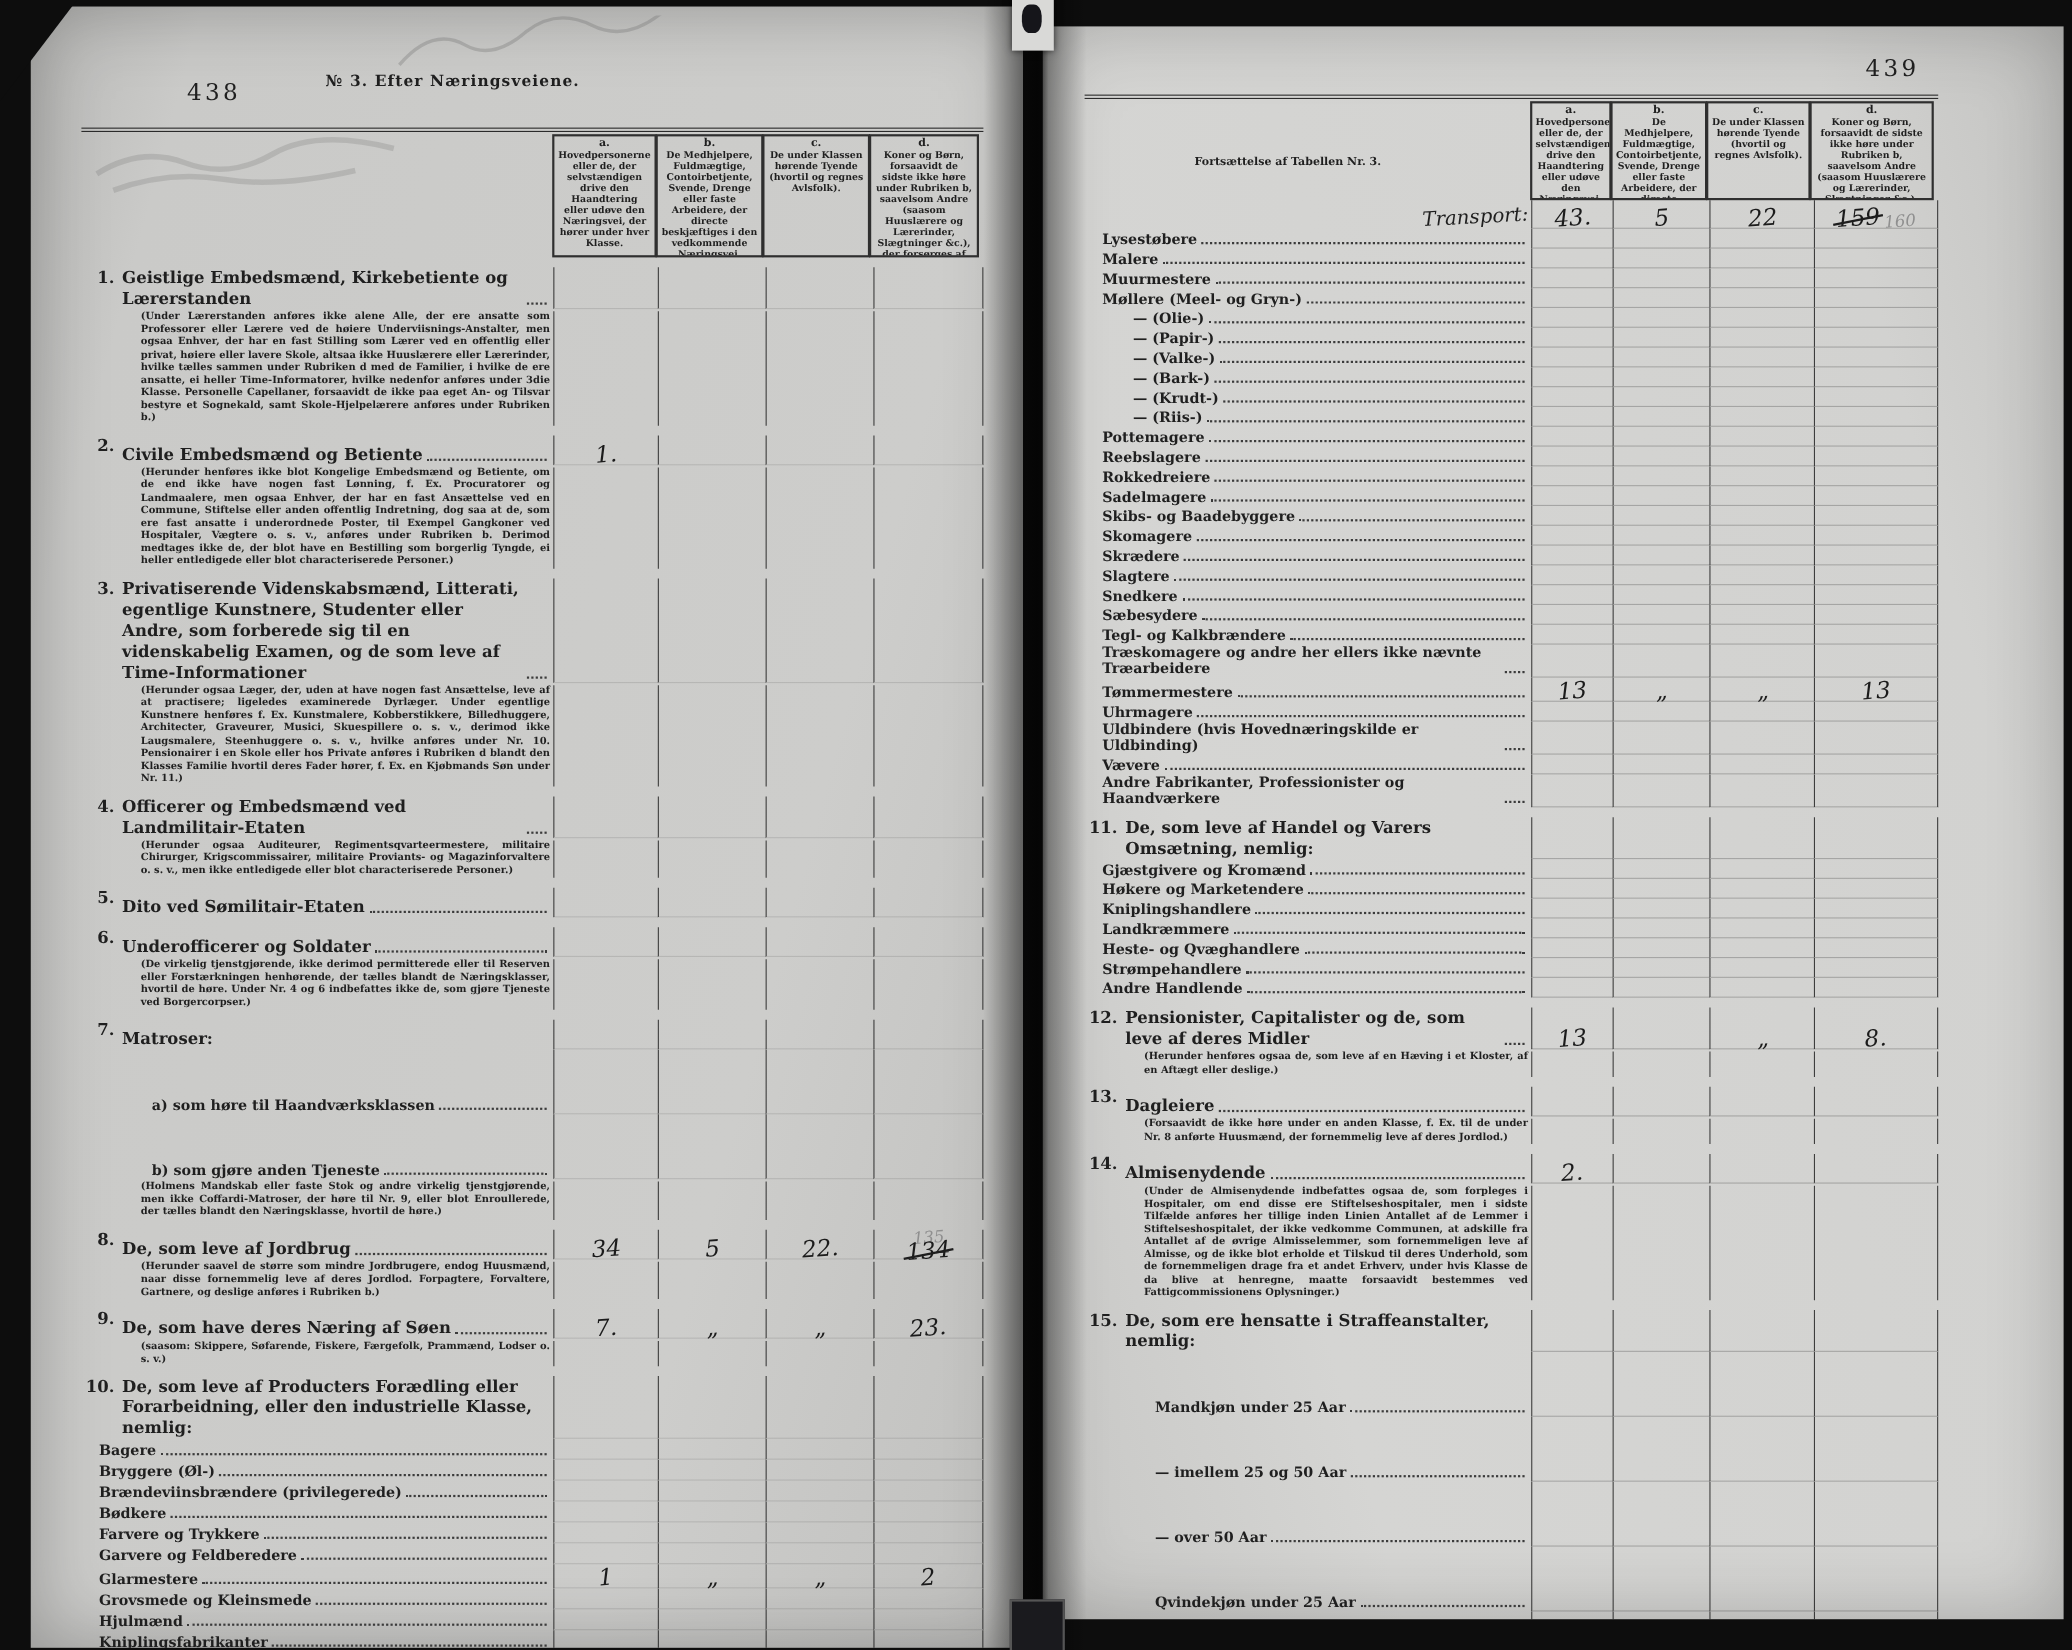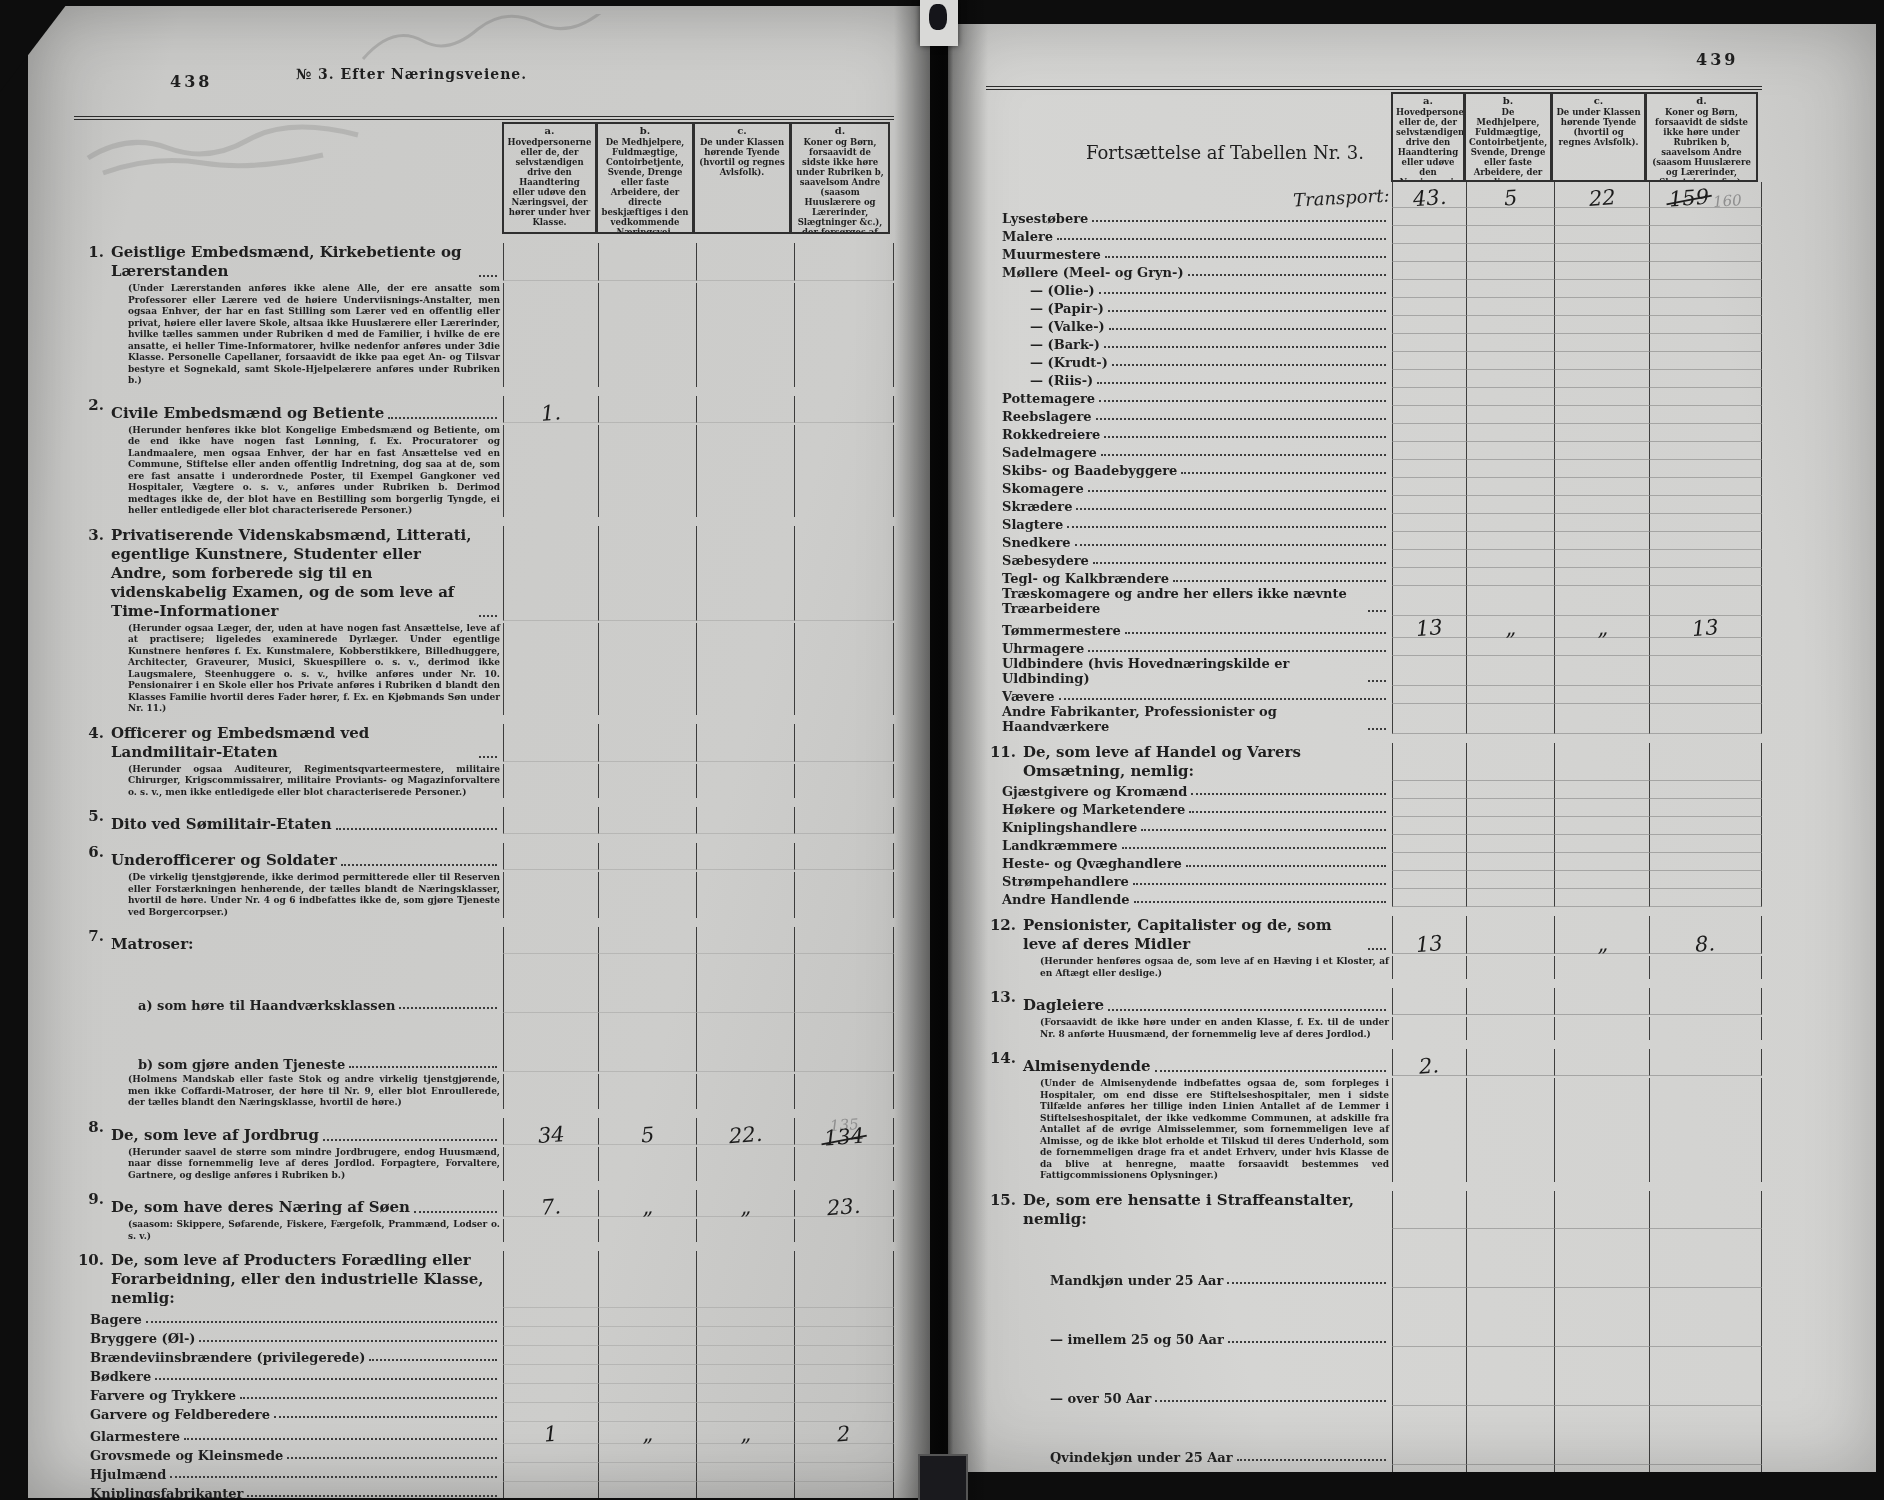--- a/index.html
+++ b/index.html
@@ -12,23 +12,23 @@
   .page.rp{left:948px;top:24px;width:928px;height:1448px;
      background:linear-gradient(255deg,#c3c3c1,#d2d2d0 18%,#d5d5d3 75%,#c7c7c5);
      box-shadow:inset 0 0 70px rgba(0,0,0,.22);}
   .spine{position:absolute;left:894px;top:0;width:94px;height:1500px;
      background:linear-gradient(90deg,rgba(0,0,0,0),rgba(0,0,0,.45) 40%,rgba(4,4,4,.88) 52%,rgba(0,0,0,.35) 63%,rgba(0,0,0,0));}
   .corner-tl{position:absolute;left:0;top:0;width:70px;height:92px;background:#0d0d0d;
      clip-path:polygon(0 0,100% 0,0 100%);}
   .tab-top{position:absolute;left:920px;top:0;width:38px;height:46px;background:#d9d9d7;box-shadow:0 0 6px rgba(0,0,0,.6);}
   .tab-top .blob{position:absolute;left:9px;top:4px;width:18px;height:26px;background:#15151a;border-radius:40%;}
   .tab-bottom{position:absolute;left:918px;top:1454px;width:46px;height:46px;background:#1a1a1e;border:2px solid #555;}
-  .pageno{position:absolute;font-size:16px;letter-spacing:3px;font-weight:700;}
+  .pageno{position:absolute;font-size:21px;letter-spacing:3px;font-weight:400;}
   .title{position:absolute;font-weight:700;font-size:14px;letter-spacing:1px;}
-  .cont-title{position:absolute;font-weight:400;font-size:18px;}
+  .cont-title{position:absolute;font-weight:700;font-size:10px;}
   .table{position:absolute;}
   .thead{display:flex;border-top:4px double #2a2a2a;padding-top:2px;}
   .thead .spacerhead{position:relative;}
   .colhead{border:2px solid #2f2f2f;margin-left:-1px;padding:2px 3px;box-sizing:border-box;
      text-align:center;font-size:8.5px;line-height:10px;font-weight:600;overflow:hidden;}
   .colhead .cl{display:block;font-size:10px;font-weight:700;margin-bottom:1px;}
   .tbody{display:block;}
   .row{display:flex;align-items:stretch;}
   .lab{display:flex;align-items:flex-end;box-sizing:border-box;padding-right:3px;}
   .num{flex:none;width:30px;text-align:right;padding-right:7px;font-weight:700;font-size:15px;align-self:flex-start;}

